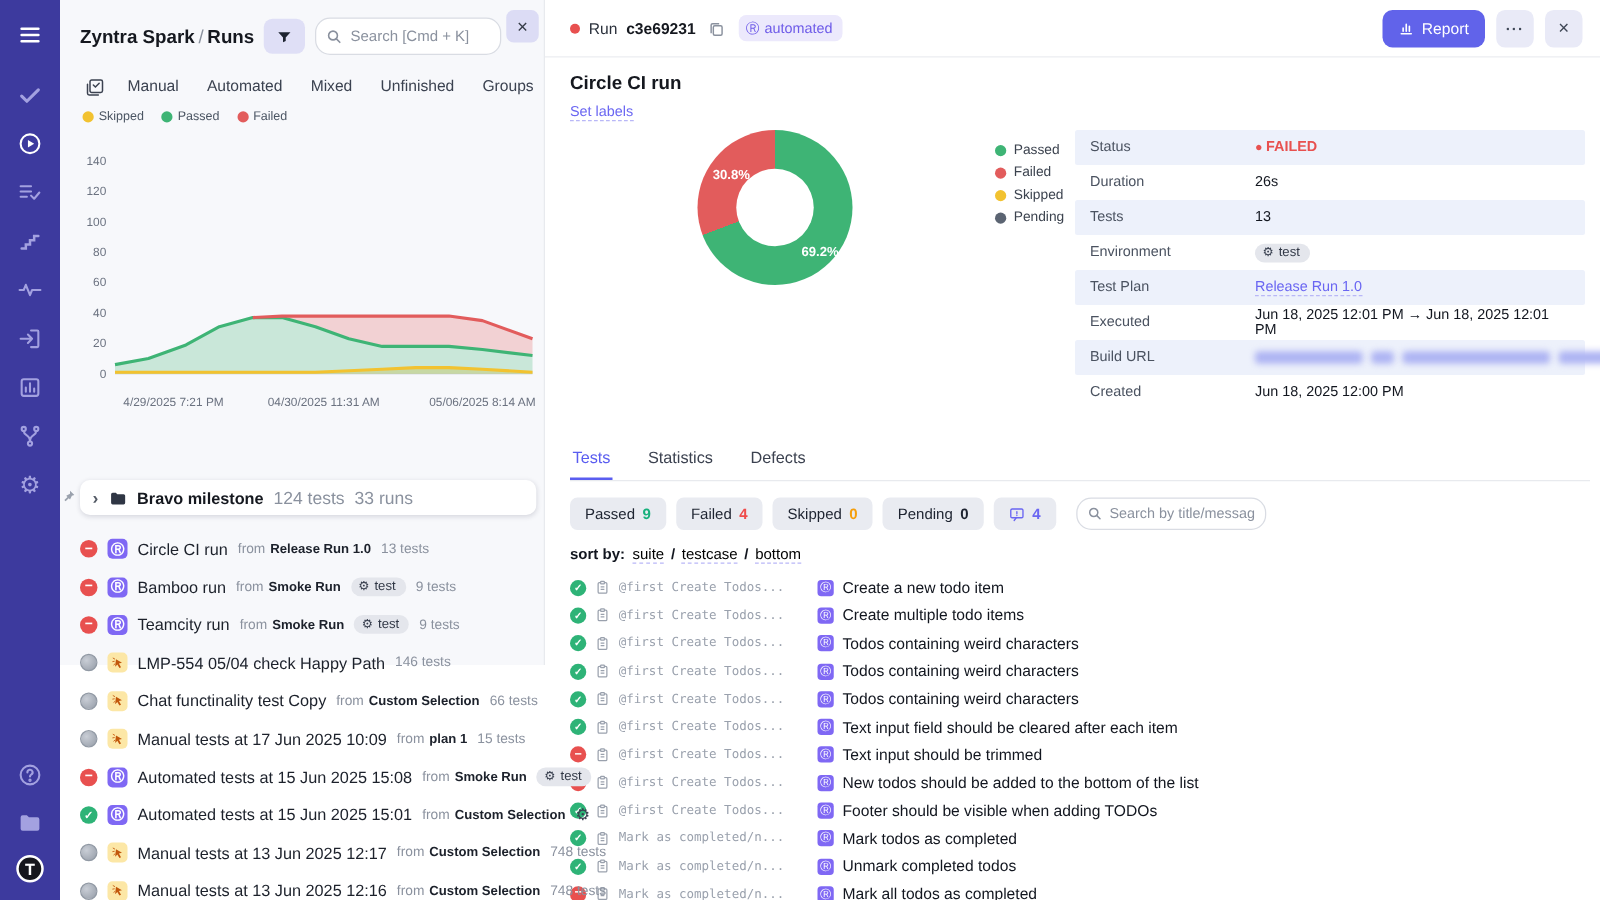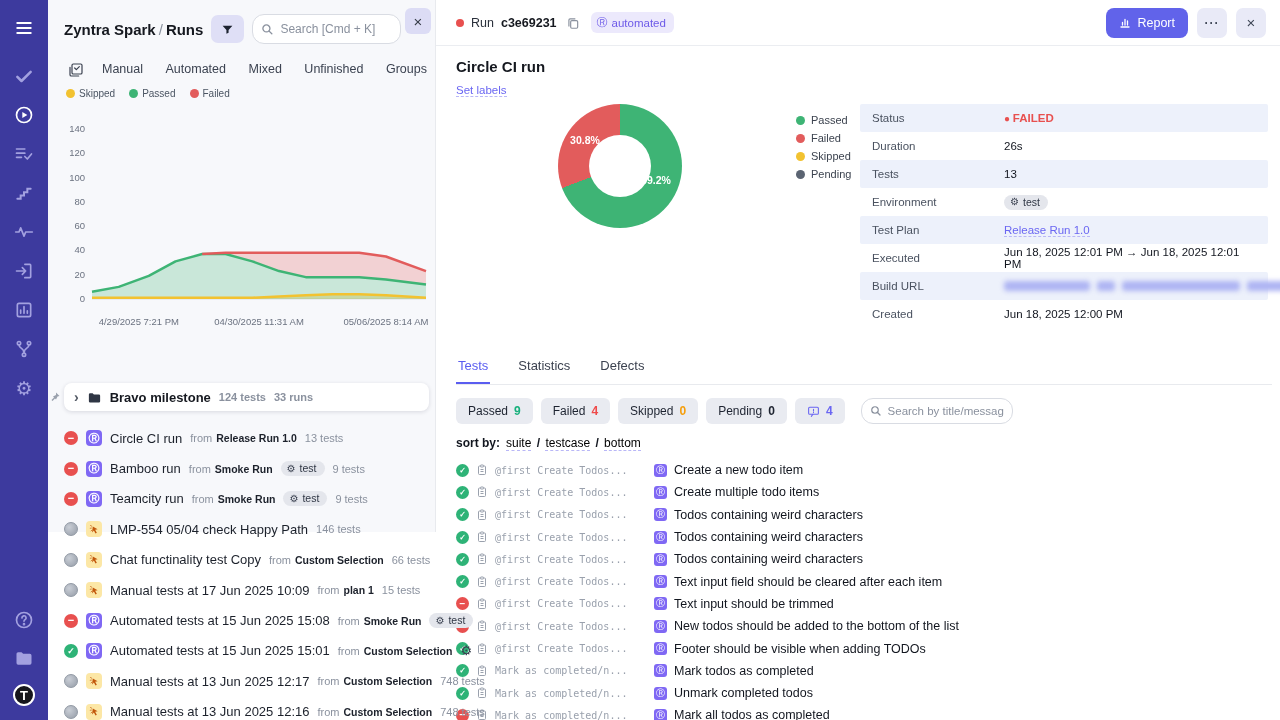--- a/index.html
+++ b/index.html
@@ -36,21 +36,21 @@
   .trend{margin-top:10px;padding-left:14px;}
   .trend-legend{display:flex;gap:14px;margin-left:4px;margin-bottom:2px;}
   .tl-item{display:inline-flex;align-items:center;gap:4px;font-size:10px;color:#4b5563;}
   .dot{width:9px;height:9px;border-radius:50%;display:inline-block;flex:none;}
   .tick{font-size:9.5px;fill:#6b7280;font-family:"Liberation Sans",sans-serif;}
 
   .group-row{margin:46px 6px 12px 16px;height:28px;background:#fff;border-radius:8px;box-shadow:0 1px 4px rgba(25,28,55,.14);display:flex;align-items:center;gap:8px;padding:0 10px;position:relative;cursor:pointer;}
   .pin-icon{position:absolute;left:-15px;top:6px;color:#9aa1ad;}
   .chev{color:#545b66;font-size:14px;font-weight:700;line-height:1;}
   .g-name{font-size:13px;font-weight:700;color:#15181f;}
-  .g-meta{font-size:11px;color:#8a919e;font-weight:bold;}
+  .g-meta{font-size:14px;color:#8a919e;}
 
   .run-list{padding-left:16px;}
   .run-row{height:30.4px;display:flex;align-items:center;gap:8px;cursor:pointer;}
   .rstat{width:14px;height:14px;border-radius:50%;flex:none;display:inline-flex;align-items:center;justify-content:center;color:#fff;}
   .rstat.failed{background:#e8504f;}
   .rstat.failed::before{content:"−";font-size:11px;font-weight:700;margin-top:-1px;}
   .rstat.passed{background:#2eb377;}
   .rstat.passed::before{content:"✓";font-size:9px;font-weight:700;}
   .rstat.finished{background:radial-gradient(circle at 35% 35%,#c9ced6,#959ca7);border:1px solid #9199a4;}
   .ricon{width:16px;height:16px;border-radius:4px;flex:none;display:inline-flex;align-items:center;justify-content:center;}
@@ -87,21 +87,21 @@
 
   .rp-body{padding:12px 8px 0 20px;flex:1;overflow:hidden;}
   .rp-title{font-size:15px;font-weight:700;color:#15181f;}
   .set-labels{display:inline-block;margin-top:9px;font-size:11.5px;color:#6a66f2;border-bottom:1px dashed #b9b7f7;cursor:pointer;}
 
   .overview{position:relative;height:246px;margin-top:6px;}
   .donut-wrap{position:absolute;left:102px;top:0;width:124px;height:124px;}
   .donut{position:absolute;inset:0;border-radius:50%;}
   .donut::after{content:"";position:absolute;inset:31px;background:#fff;border-radius:50%;}
   .pct{position:absolute;color:#fff;font-weight:700;font-size:10.5px;transform:translate(-50%,-50%);z-index:2;}
-  .pct-green{left:98px;top:76px;}
+  .pct-green{left:98px;top:98px;}
   .pct-red{left:27px;top:36px;}
   .donut-legend{position:absolute;left:340px;top:10px;display:flex;flex-direction:column;gap:6px;}
   .dl-item{display:flex;align-items:center;gap:6px;font-size:11px;color:#3c434f;}
 
   .details{position:absolute;left:404px;top:0;right:4px;}
   .detail-row{display:flex;align-items:center;height:28px;padding:0 12px;font-size:11.5px;border-radius:2px;}
   .details .detail-row:nth-of-type(odd){background:#edf1fb;}
   .d-label{width:132px;color:#4a5260;flex:none;}
   .d-val{display:flex;align-items:center;gap:4px;color:#12161f;font-weight:500;}
   .d-status{color:#e8504f;font-weight:700;}

